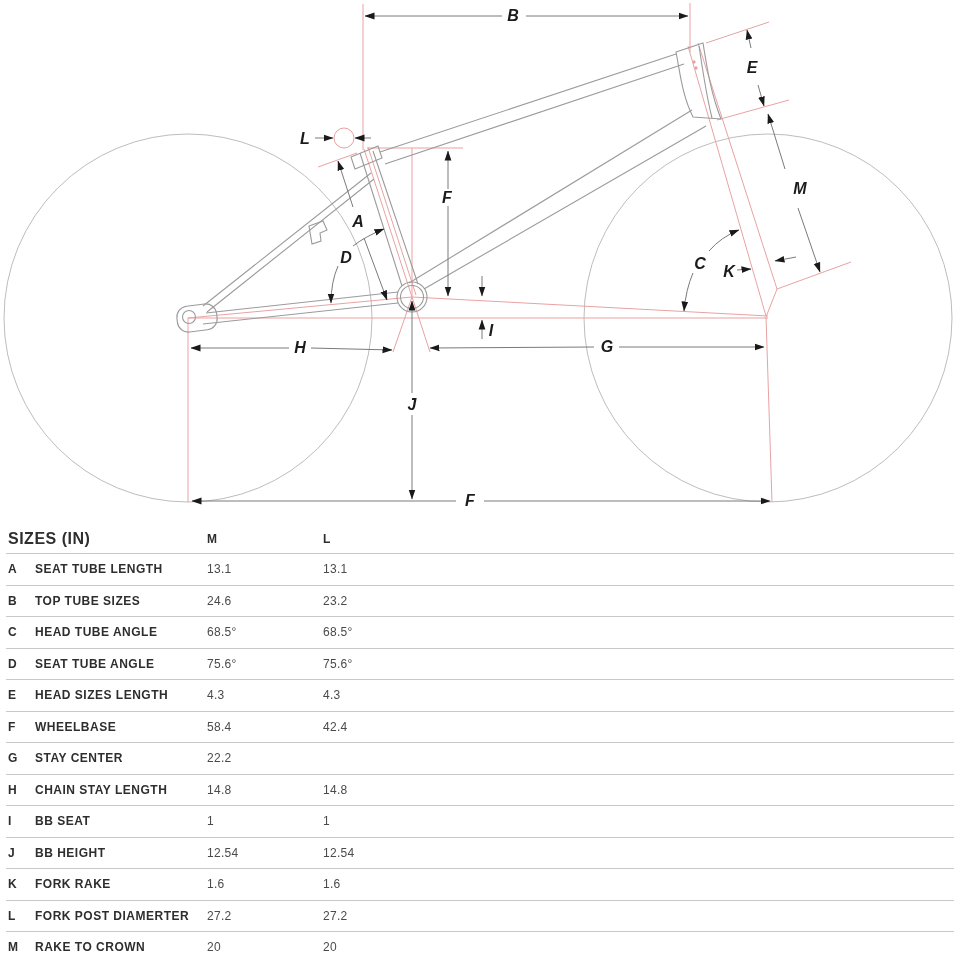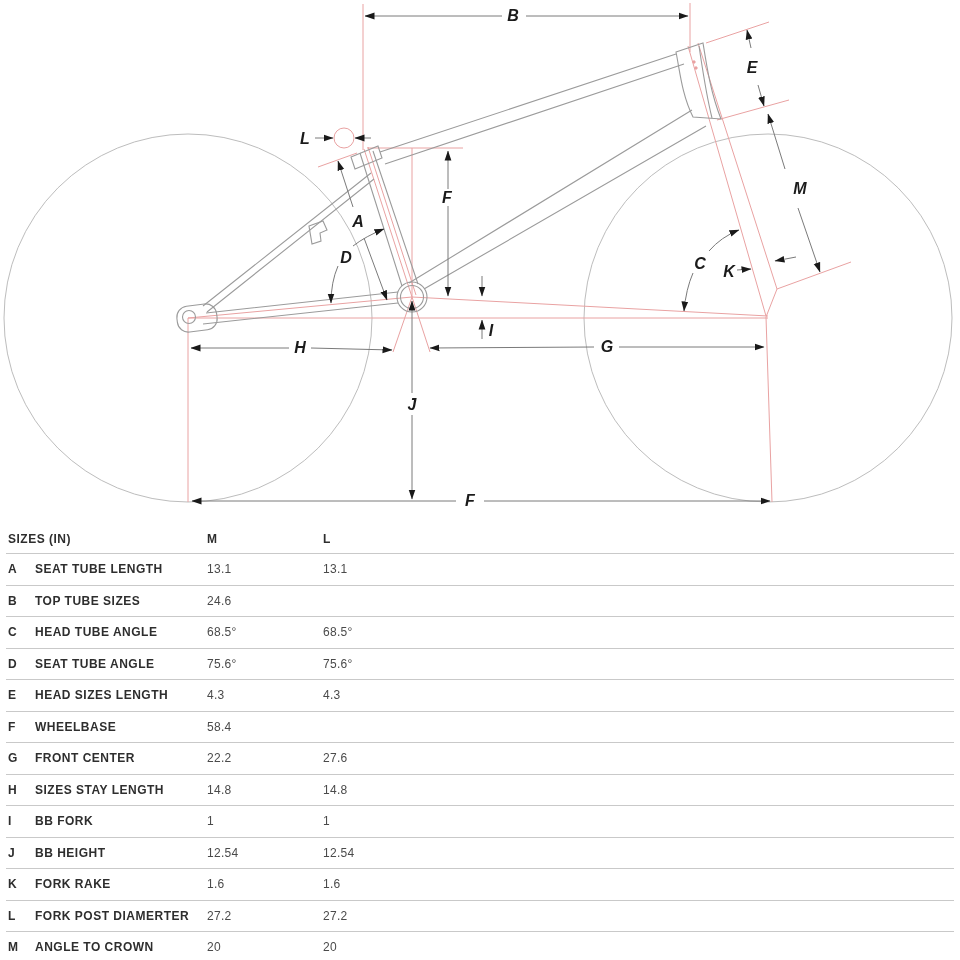--- a/index.html
+++ b/index.html
@@ -28,21 +28,21 @@
   .spec-table{position:absolute;left:6px;right:6px;top:524px;}
   .t-row{
     display:flex;align-items:center;height:30.5px;
     border-bottom:1px solid var(--separator-gray);
   }
   .t-row.head{height:29px;}
   .c-key{width:29px;padding-left:2px;box-sizing:border-box;
     font-size:12px;font-weight:bold;letter-spacing:.5px;color:var(--label-dark);}
   .c-name{width:172px;font-size:12px;font-weight:bold;letter-spacing:.5px;color:var(--label-dark);}
   .c-title{width:201px;padding-left:2px;box-sizing:border-box;
-    font-size:12px;font-weight:bold;letter-spacing:.5px;color:var(--label-dark);}
+    font-size:16px;font-weight:bold;letter-spacing:.5px;color:var(--label-dark);}
   .c-m{width:116px;font-size:12px;color:var(--value-gray);letter-spacing:.3px;}
   .c-l{flex:1;font-size:12px;color:var(--value-gray);letter-spacing:.3px;}
   .head .c-m,.head .c-l{font-weight:bold;color:var(--label-dark);letter-spacing:.5px;}
 </style>
 </head>
 <body>
 
 <div class="canvas">
 
   <svg class="geo" width="960" height="515" viewBox="0 0 960 515">
@@ -157,20 +157,21 @@
     <div class="t-row">
       <span class="c-key">A</span>
       <span class="c-name">SEAT TUBE LENGTH</span>
       <span class="c-m">13.1</span>
       <span class="c-l">13.1</span>
     </div>
     <div class="t-row">
       <span class="c-key">B</span>
       <span class="c-name">TOP TUBE SIZES</span>
       <span class="c-m">24.6</span>
+      <span class="c-l">23.2</span>
     </div>
     <div class="t-row">
       <span class="c-key">C</span>
       <span class="c-name">HEAD TUBE ANGLE</span>
       <span class="c-m">68.5°</span>
       <span class="c-l">68.5°</span>
     </div>
     <div class="t-row">
       <span class="c-key">D</span>
       <span class="c-name">SEAT TUBE ANGLE</span>
@@ -180,36 +181,36 @@
     <div class="t-row">
       <span class="c-key">E</span>
       <span class="c-name">HEAD SIZES LENGTH</span>
       <span class="c-m">4.3</span>
       <span class="c-l">4.3</span>
     </div>
     <div class="t-row">
       <span class="c-key">F</span>
       <span class="c-name">WHEELBASE</span>
       <span class="c-m">58.4</span>
+      <span class="c-l">42.4</span>
     </div>
     <div class="t-row">
       <span class="c-key">G</span>
-      <span class="c-name">FRONT CENTER</span>
+      <span class="c-name">STAY CENTER</span>
       <span class="c-m">22.2</span>
-      <span class="c-l">27.6</span>
     </div>
     <div class="t-row">
       <span class="c-key">H</span>
-      <span class="c-name">SIZES STAY LENGTH</span>
+      <span class="c-name">CHAIN STAY LENGTH</span>
       <span class="c-m">14.8</span>
       <span class="c-l">14.8</span>
     </div>
     <div class="t-row">
       <span class="c-key">I</span>
-      <span class="c-name">BB FORK</span>
+      <span class="c-name">BB SEAT</span>
       <span class="c-m">1</span>
       <span class="c-l">1</span>
     </div>
     <div class="t-row">
       <span class="c-key">J</span>
       <span class="c-name">BB HEIGHT</span>
       <span class="c-m">12.54</span>
       <span class="c-l">12.54</span>
     </div>
     <div class="t-row">
@@ -219,19 +220,19 @@
       <span class="c-l">1.6</span>
     </div>
     <div class="t-row">
       <span class="c-key">L</span>
       <span class="c-name">FORK POST DIAMERTER</span>
       <span class="c-m">27.2</span>
       <span class="c-l">27.2</span>
     </div>
     <div class="t-row">
       <span class="c-key">M</span>
-      <span class="c-name">ANGLE TO CROWN</span>
+      <span class="c-name">RAKE TO CROWN</span>
       <span class="c-m">20</span>
       <span class="c-l">20</span>
     </div>
   </div>
 
 </div>
 
 </body></html>

